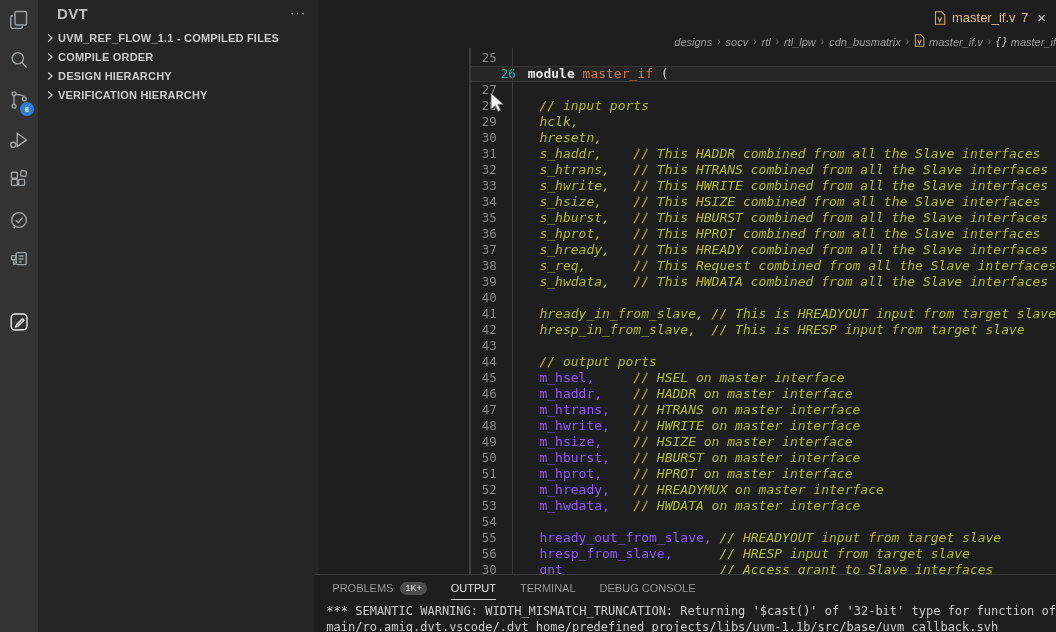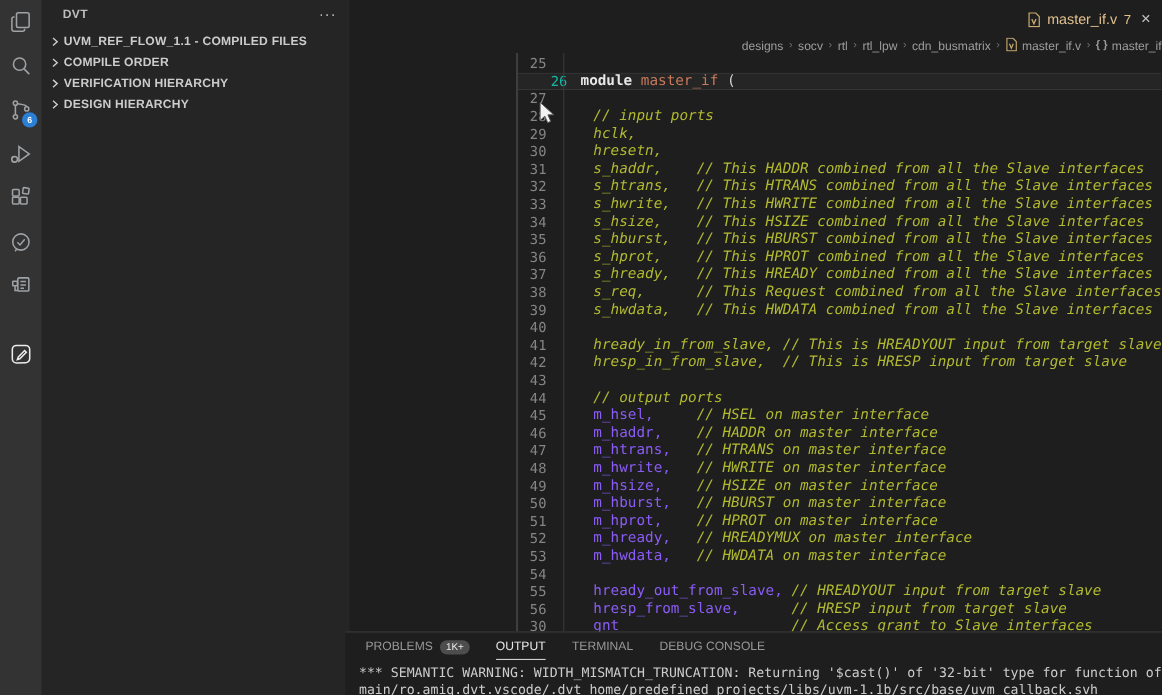--- a/index.html
+++ b/index.html
@@ -16,21 +16,21 @@
   .ab-icon svg { stroke:currentColor; fill:none; stroke-width:1.4; }
   .ab-icon.active { color:#ececec; }
   .ab-icon.gap { margin-top:22px; }
   .ab-badge { position:absolute; right:4px; bottom:4px; width:14px; height:14px; border-radius:50%;
               color:#ffffff; font-size:8px; font-weight:700; display:flex; align-items:center;
               justify-content:center; }
 
   
   .sidebar { width:280px; background:#252526; display:flex; flex-direction:column; flex:none; }
   .sidebar-header { height:26px; display:flex; align-items:center; padding:0 12px 0 19px; }
-  .sidebar-title { flex:1; font-size:11px; font-weight:700; color:#bdbdbd; letter-spacing:.3px; }
+  .sidebar-title { flex:1; font-size:15px; font-weight:700; color:#bdbdbd; letter-spacing:.3px; }
   .sidebar-more { color:#c5c5c5; font-size:13px; letter-spacing:1px; cursor:pointer; line-height:8px; }
   .tree { padding-top:2px; }
   .tree-row { height:19px; display:flex; align-items:center; padding-left:4px; cursor:pointer; }
   .chev { width:16px; height:16px; display:flex; align-items:center; justify-content:center;
           color:#cccccc; flex:none; }
   .chev svg { stroke:currentColor; fill:none; stroke-width:1.3; }
   .tree-label { font-size:11px; font-weight:700; color:#cccccc; letter-spacing:.2px;
                 white-space:nowrap; }
 
   
@@ -38,21 +38,21 @@
   .tab-bar { height:35px; background:#252526; display:flex; flex:none; }
   .tab { height:35px; background:#1e1e1e; display:flex; align-items:center;
          padding:0 10px 0 10px; gap:6px; cursor:pointer; }
   .tab-label { font-size:13px; color:#e2c08d; }
   .tab-badge { font-size:12px; color:#e2c08d; }
   .tab-close { color:#c5c5c5; font-size:15px; line-height:12px; margin-left:3px; cursor:pointer; }
   .file-ico svg { display:block; }
 
   .breadcrumbs { height:13px; display:flex; align-items:center; padding-left:13px;
                  font-size:11px; color:#9d9d9d; flex:none; }
-  .crumb { display:flex; align-items:center; gap:4px; cursor:pointer; white-space:nowrap; }
+  .crumb { display:flex; align-items:center; gap:4px; cursor:pointer; white-space:nowrap;font-style:italic; }
   .crumb-sep { color:#6f6f6f; margin:0 5px; font-size:10px; }
   .sym-module { color:#9d9d9d; font-size:10px; font-weight:700; }
 
   .editor { flex:1; position:relative; overflow:hidden; padding-top:2px;
             font-family:"DejaVu Sans Mono", monospace; font-size:13px; line-height:16px; }
   .editor::before { content:""; position:absolute; left:0; top:0; bottom:0; width:2px;
                     background:#3e3e3e; }
   .gutter-guide { position:absolute; left:43px; top:0; bottom:0; width:1px; background:#3a3a3a; }
   .row { display:flex; height:16px; white-space:pre; }
   .ln { width:28px; flex:none; text-align:right; color:#858585; font-size:12.5px; cursor:pointer; }
@@ -171,29 +171,29 @@
             </svg>
           </span>
           <span class="tree-label">COMPILE ORDER</span>
         </div>
         <div class="tree-row">
           <span class="chev">
             <svg width="10" height="10" viewBox="0 0 10 10">
               <path d="M3.2 1.6 L7 5 L3.2 8.4"></path>
             </svg>
           </span>
-          <span class="tree-label">VERIFICATION HIERARCHY</span>
+          <span class="tree-label">DESIGN HIERARCHY</span>
         </div>
         <div class="tree-row">
           <span class="chev">
             <svg width="10" height="10" viewBox="0 0 10 10">
               <path d="M3.2 1.6 L7 5 L3.2 8.4"></path>
             </svg>
           </span>
-          <span class="tree-label">DESIGN HIERARCHY</span>
+          <span class="tree-label">VERIFICATION HIERARCHY</span>
         </div>
       </div>
   </div>
 
   <div class="main">
 
     <div class="tab-bar">
       <div class="tab">
         <span class="file-ico">
           <svg width="12" height="14" viewBox="0 0 12 14">

